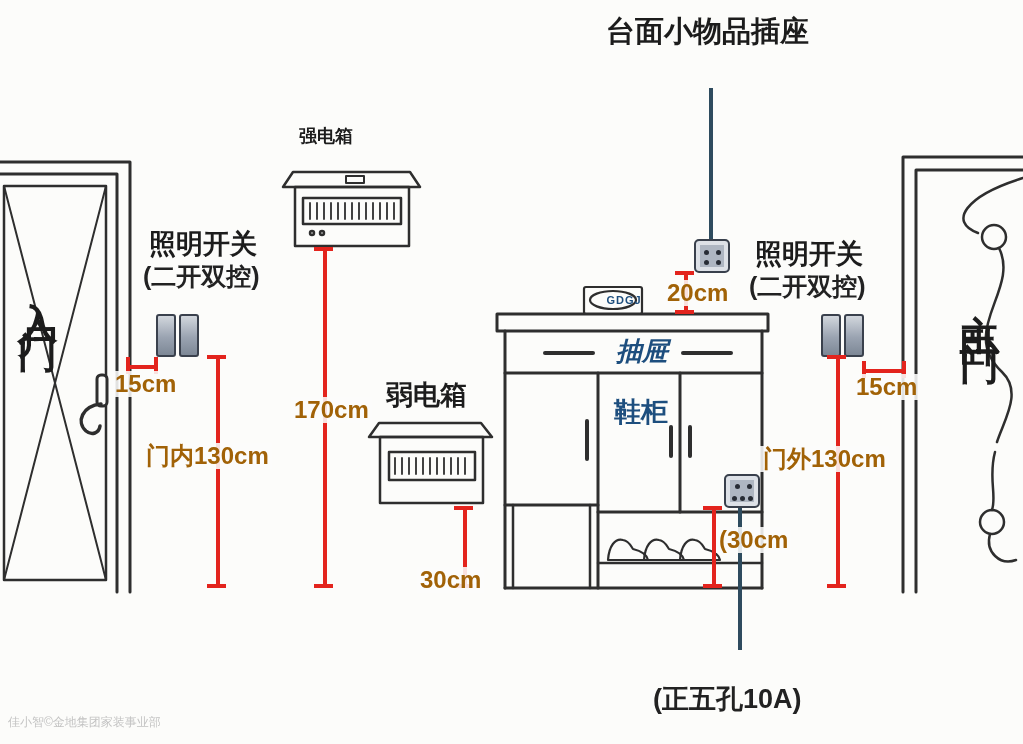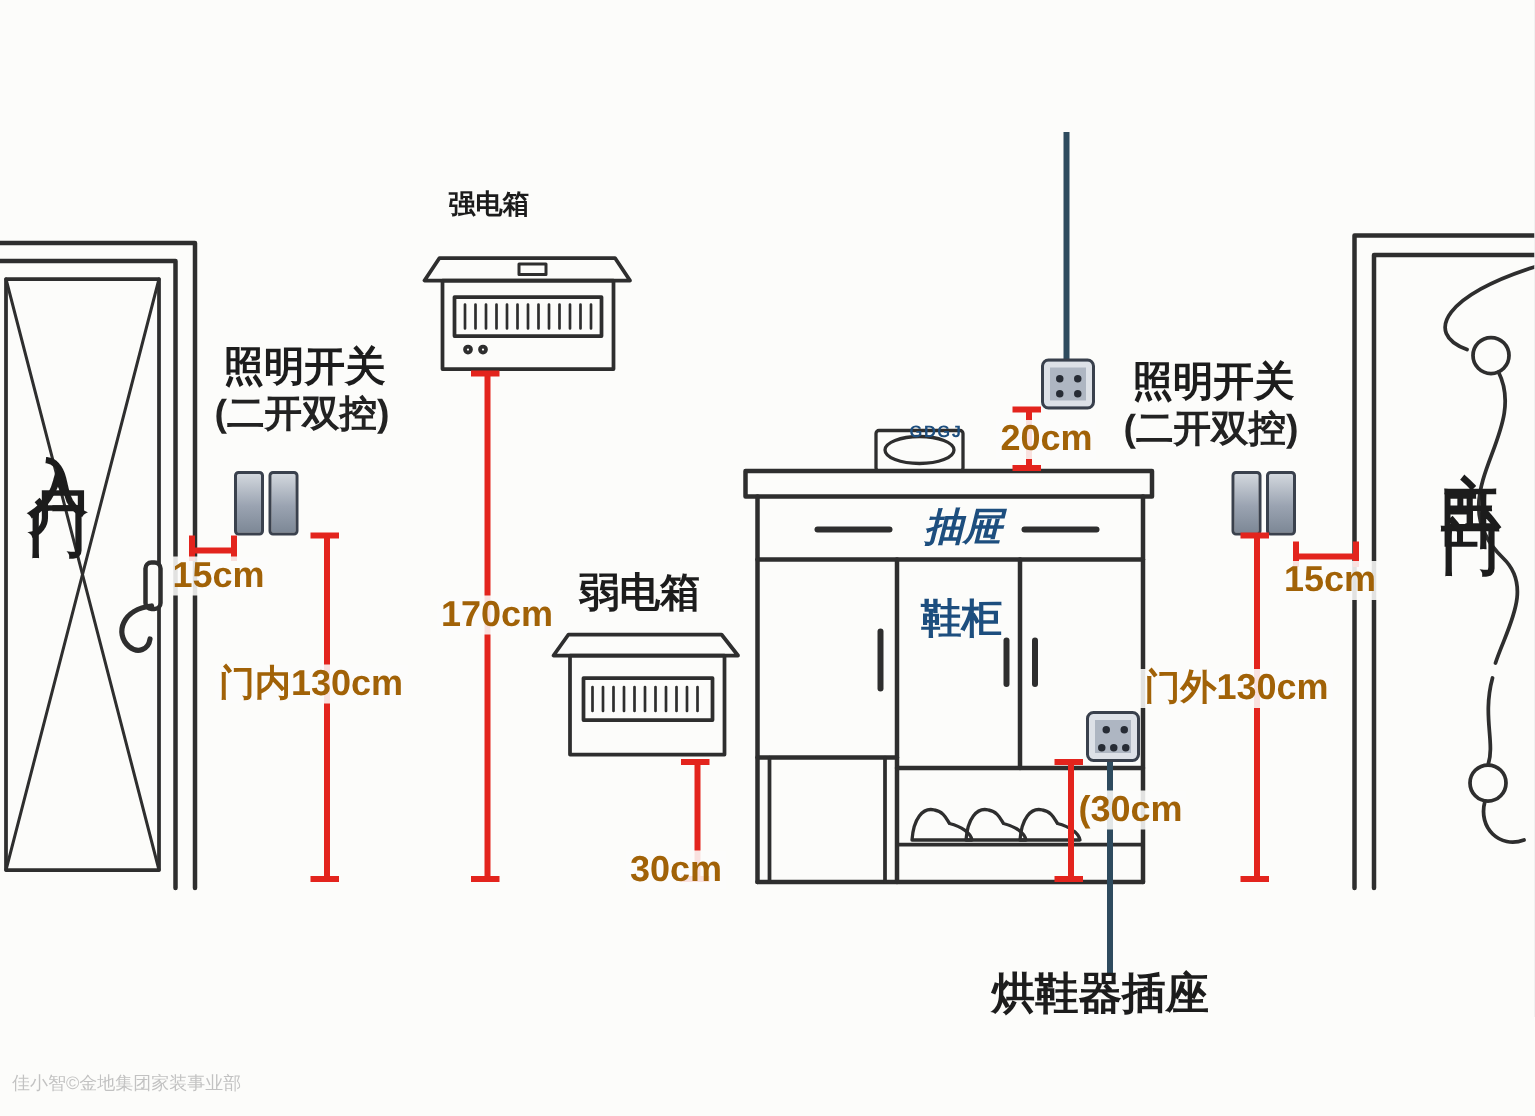--- a/index.html
+++ b/index.html
@@ -194,34 +194,35 @@
     <div class="dim-label" style="left:760px; top:446px;text-align:right;">门外130cm</div>
   </div>
 
   <div>
     <div class="rl" style="left:712px; top:508px; width:4px; height:80px;"></div>
     <div class="rl" style="left:703px; top:506px; width:19px; height:4px;"></div>
     <div class="rl" style="left:703px; top:584px; width:19px; height:4px;"></div>
     <div class="dim-label" style="left:716px; top:527px;">(30cm</div>
   </div>
 
+  <div class="lbl center" style="left:575px; top:16px; width:265px; font-size:29px;">台面小物品插座</div>
 
   <div class="lbl" style="left:299px; top:127px; font-size:18px;">强电箱</div>
   <div class="lbl" style="left:386px; top:381px; font-size:27px;">弱电箱</div>
 
   <div class="lbl" style="left:149px; top:230px; font-size:27px;">照明开关</div>
   <div class="lbl sub" style="left:143px; top:263px; font-size:25px;">(二开双控)</div>
 
   <div class="lbl" style="left:755px; top:240px; font-size:27px;">照明开关</div>
   <div class="lbl sub" style="left:749px; top:273px; font-size:25px;">(二开双控)</div>
 
-  <div class="lbl" style="left:661px; top:648px; font-size:29px;">烘鞋器插座</div>
+  <div class="lbl sub" style="left:653px; top:685px; font-size:27px;">(正五孔10A)</div>
 
   <div class="lbl blue" style="left:616px; top:337px; font-size:26px;font-style:italic;">抽屉</div>
   <div class="lbl blue" style="left:614px; top:398px; font-size:27px;">鞋柜</div>
 
-  <div class="sign-text blue" style="left:591px; top:282px; width:66px; font-size:11px; letter-spacing:1px;">GDGJ</div>
+  <div class="sign-text blue" style="left:591px; top:294px; width:66px; font-size:11px; letter-spacing:1px;">GDGJ</div>
 
   <div class="lbl vtext" style="left:16px; top:270px; font-size:40px;">入户门</div>
   <div class="lbl vtext" style="left:958px; top:282px; font-size:40px;">主卧门</div>
 
   <div class="watermark" style="left:8px; top:714px;">佳小智©金地集团家装事业部</div>
 </div>
 
 </body></html>

